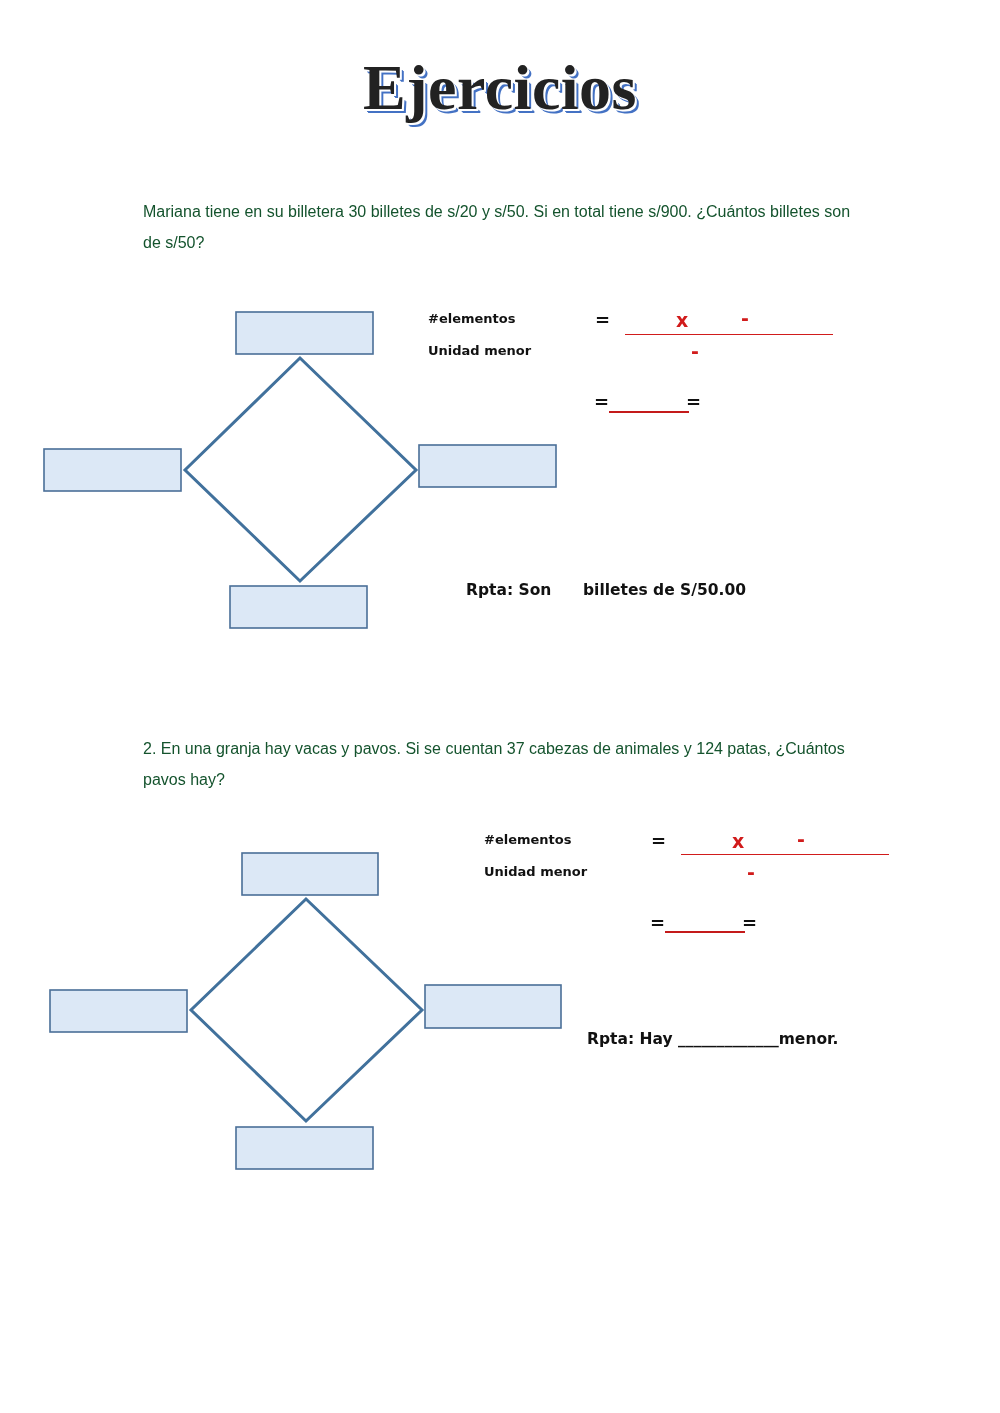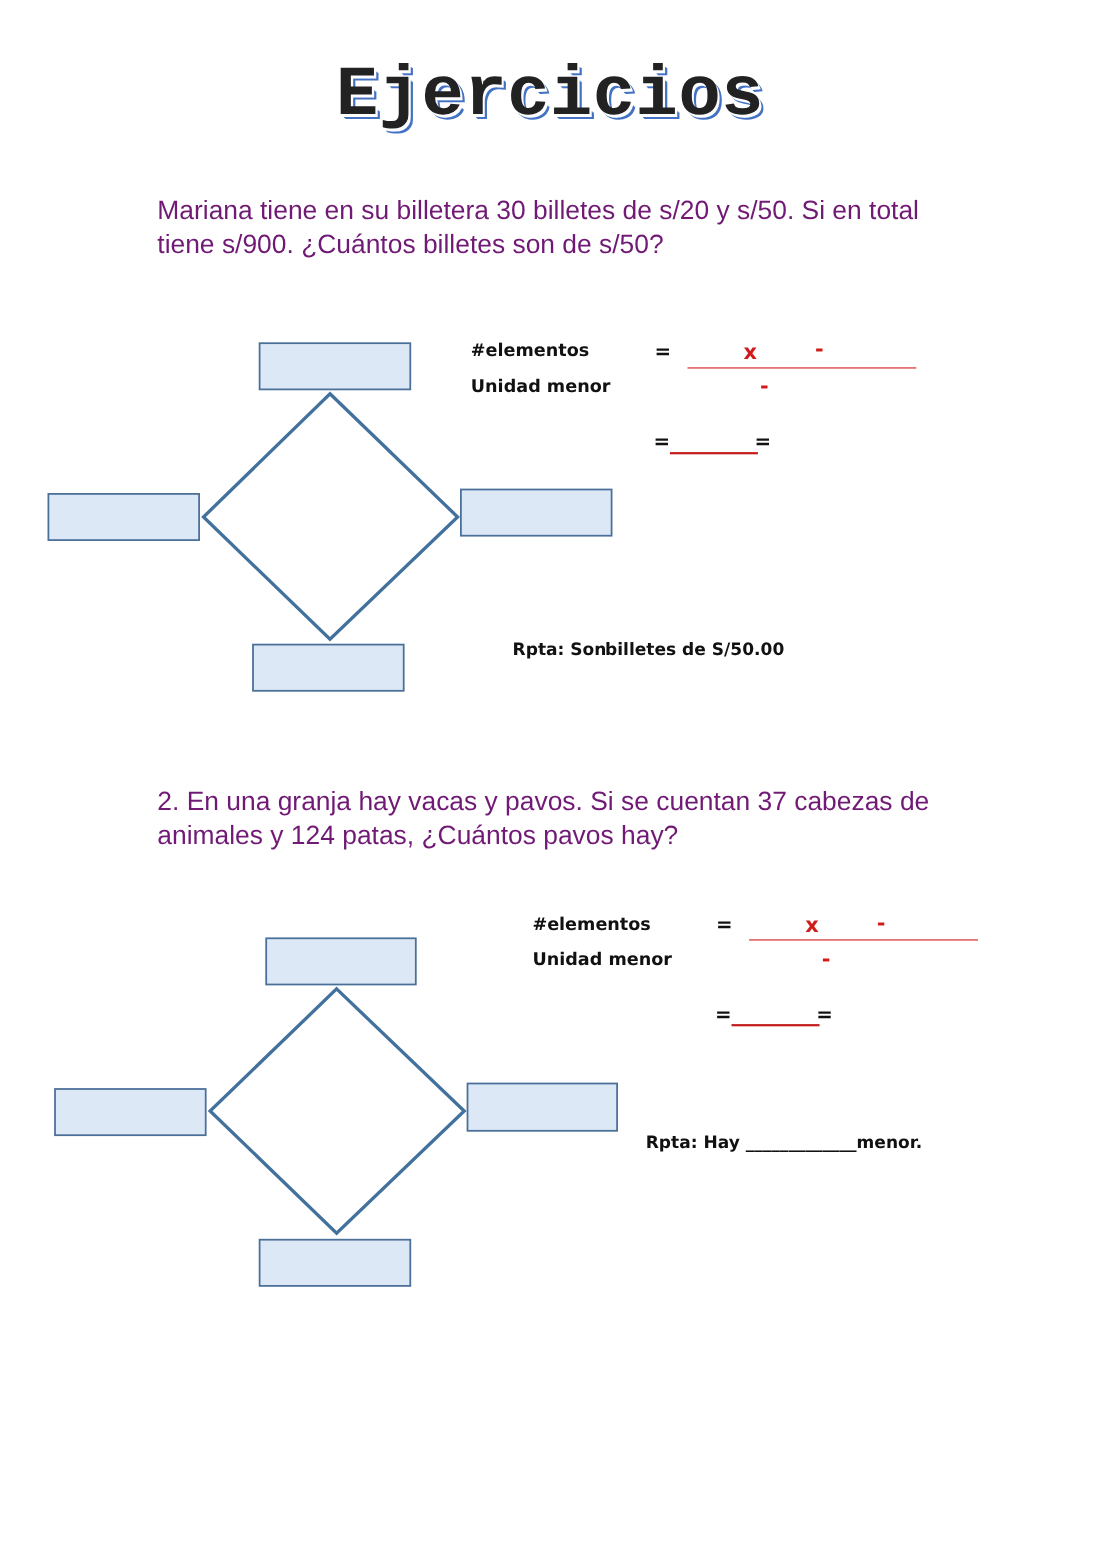--- a/index.html
+++ b/index.html
@@ -14,51 +14,52 @@
       overflow: hidden;
       font-family: "Liberation Sans", sans-serif;
       color: #1a1a1a;
     }
     .abs { position: absolute; }
 
     
     .title {
       left: 0; top: 46px; width: 1000px;
       text-align: center;
-      font-family: Liberation Mono, monospace;
+      font-family: Liberation Serif, serif;
       font-weight: bold;
       font-size: 64px;
       letter-spacing: 0.5px;
       color: #222222;
       text-shadow:
         2px 2px 0 #ffffff,
         3px 3px 0 #4472c4,
         4px 4px 0 #4472c4,
         -1px -1px 0 #ffffff;
       line-height: 84px;
     }
 
     
     .question {
       left: 143px;
       width: 720px;
       font-family: "Liberation Sans", sans-serif;
-      font-size: 24px;
+      font-size: 16px;
       line-height: 31px;
-      color: #701a75;
+      color: #14532d;
+      margin-top: 20px;
     }
 
     
     .diagram svg { display: block; overflow: visible; }
 
     
     .flabel {
       font-family: "DejaVu Sans", sans-serif;
       font-weight: bold;
-      font-size: 16px;
+      font-size: 13px;
       color: #111111;
       white-space: nowrap;
       line-height: 22px;
     }
     .feq {
       font-family: "DejaVu Sans", sans-serif;
       font-weight: bold;
       font-size: 18px;
       color: #111111;
       line-height: 22px;
@@ -114,21 +115,21 @@
 <div class="abs feq" style="left:595px; top:309px;">=</div>
 <div class="abs red-sym" style="left:676px; top:309px;">x</div>
 <div class="abs red-sym" style="left:741px; top:307px;">-</div>
 <div class="abs red-line" style="left:625px; top:334px; width:208px;"></div>
 <div class="abs red-sym" style="left:691px; top:340px;">-</div>
 <div class="abs feq" style="left:594px; top:391px;">=</div>
 <div class="abs red-short" style="left:609px; top:411px; width:80px;"></div>
 <div class="abs feq" style="left:686px; top:391px;">=</div>
 
 <div class="abs answer" style="left:466px; top:580px;">Rpta: Son</div>
-<div class="abs answer" style="left:550px; top:580px;">billetes de S/50.00</div>
+<div class="abs answer" style="left:583px; top:580px;">billetes de S/50.00</div>
 
 <div class="abs question" style="top:713px;">2. En una granja hay vacas y pavos. Si se cuentan 37 cabezas de animales y 124 patas, ¿Cuántos pavos hay?</div>
 
 <div class="abs diagram" style="left:0; top:0;">
   <svg width="1000" height="1413" viewBox="0 0 1000 1413">
     <polygon points="306,899 422,1010 306,1121 191,1010" fill="#ffffff" stroke="#41719c" stroke-width="3"></polygon>
     <rect x="242" y="853" width="136" height="42" fill="#dce8f6" stroke="#4a6f98" stroke-width="1.6"></rect>
     <rect x="50" y="990" width="137" height="42" fill="#dce8f6" stroke="#4a6f98" stroke-width="1.6"></rect>
     <rect x="425" y="985" width="136" height="43" fill="#dce8f6" stroke="#4a6f98" stroke-width="1.6"></rect>
     <rect x="236" y="1127" width="137" height="42" fill="#dce8f6" stroke="#4a6f98" stroke-width="1.6"></rect>

